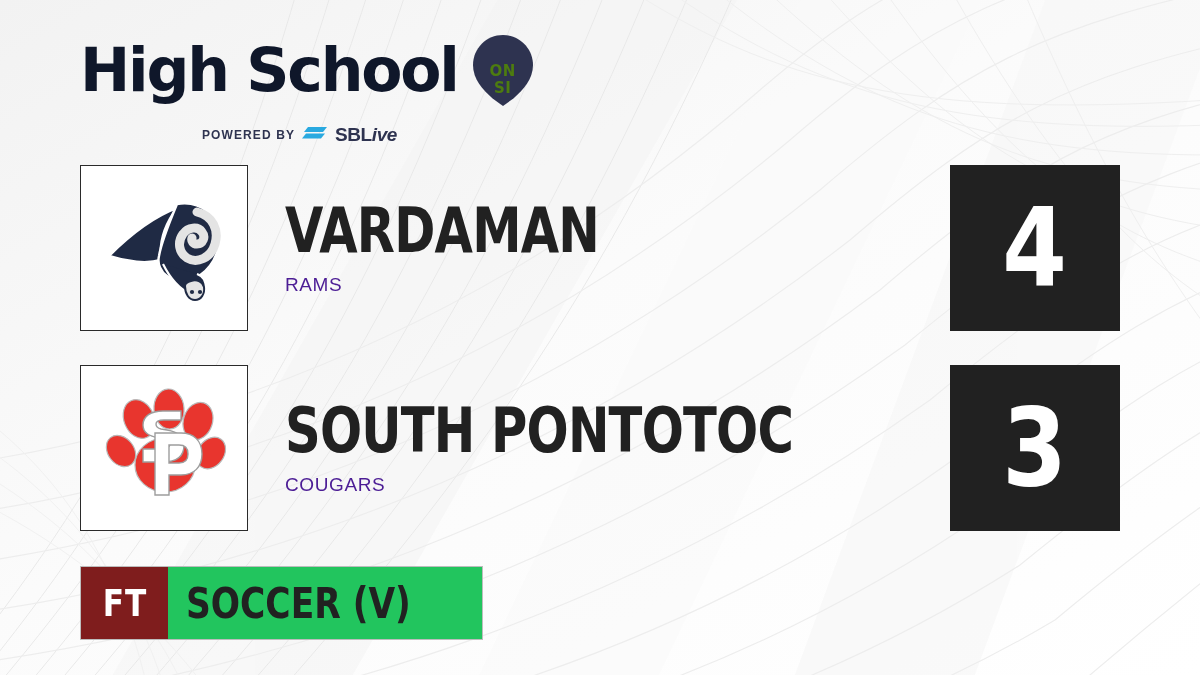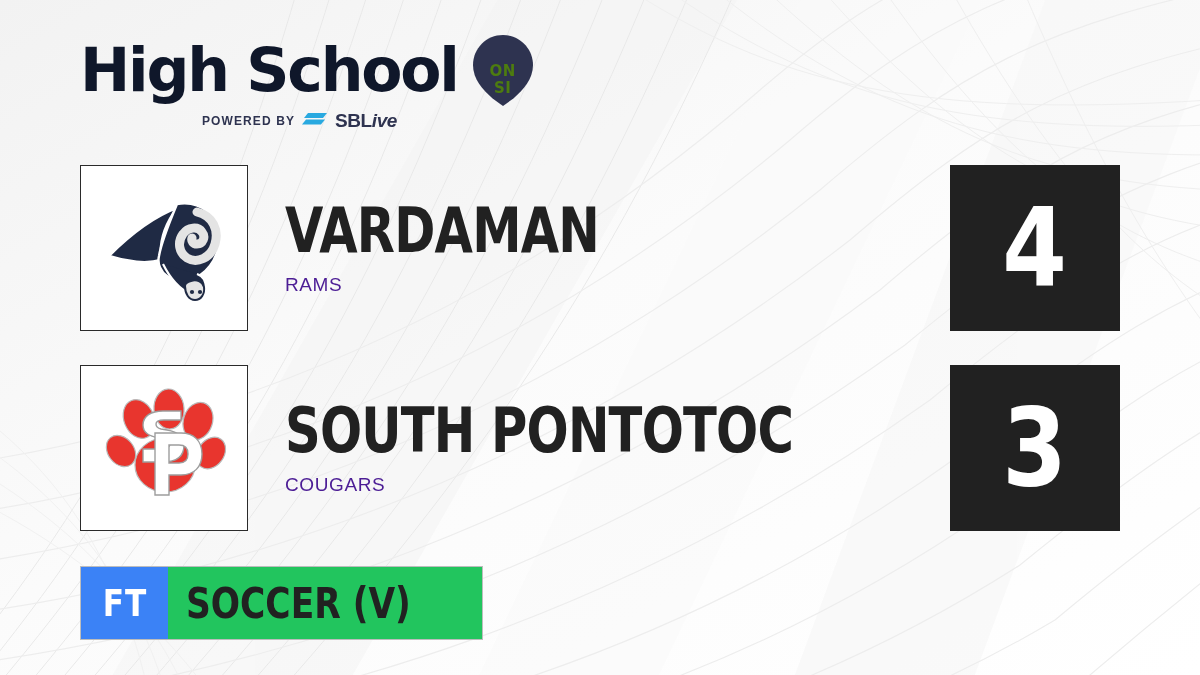--- a/index.html
+++ b/index.html
@@ -33,21 +33,21 @@
   .onsi-pin { position:relative; width:62px; height:74px; flex:none; }
   .onsi-pin svg { position:absolute; left:0; top:0; }
   .onsi-text {
     position:absolute; left:0; top:10px; width:62px;
     text-align:center; color:#4d7c0f;
     font-family:"DejaVu Sans", sans-serif; font-weight:bold;
     font-size:15px; line-height:17px; letter-spacing:0.5px;margin-top:20px;
   }
   .powered {
     display:flex; align-items:center; gap:7px;
-    margin-top:5px; padding-left:122px;
+    margin-top:19px; padding-left:122px;
   }
   .powered-label {
     font-family:"Liberation Sans", sans-serif;
     font-weight:bold; font-size:12px; letter-spacing:1.1px;
     color:#2e3350;
   }
   .sb-mark { flex:none; }
   .sb-word {
     font-family:Liberation Sans, sans-serif; font-weight:bold;
     font-size:19px; color:#2e3350; letter-spacing:-0.4px;
@@ -100,21 +100,21 @@
     transform:scaleX(0.86);
   }
 
   
   .status-bar {
     position:absolute; left:80px; top:566px;
     height:74px; display:flex; z-index:5;
     border:1px solid #bdbdbd;
   }
   .status-ft {
-    width:87px; background:#3b82f6;
+    width:87px; background:#7f1d1d;
     display:flex; align-items:center; justify-content:center;
   }
   .status-ft span {
     font-family:"DejaVu Sans", sans-serif; font-weight:bold;
     font-size:38px; color:#ffffff; transform:scaleX(0.82);
     letter-spacing:1px;
   }
   .status-sport {
     background:#22c55e; display:flex; align-items:center;
     padding:0 22px 0 18px;

